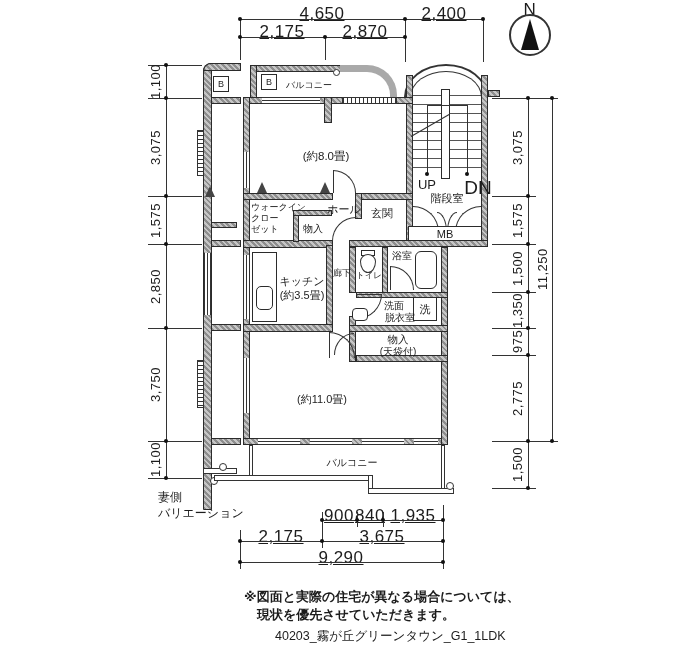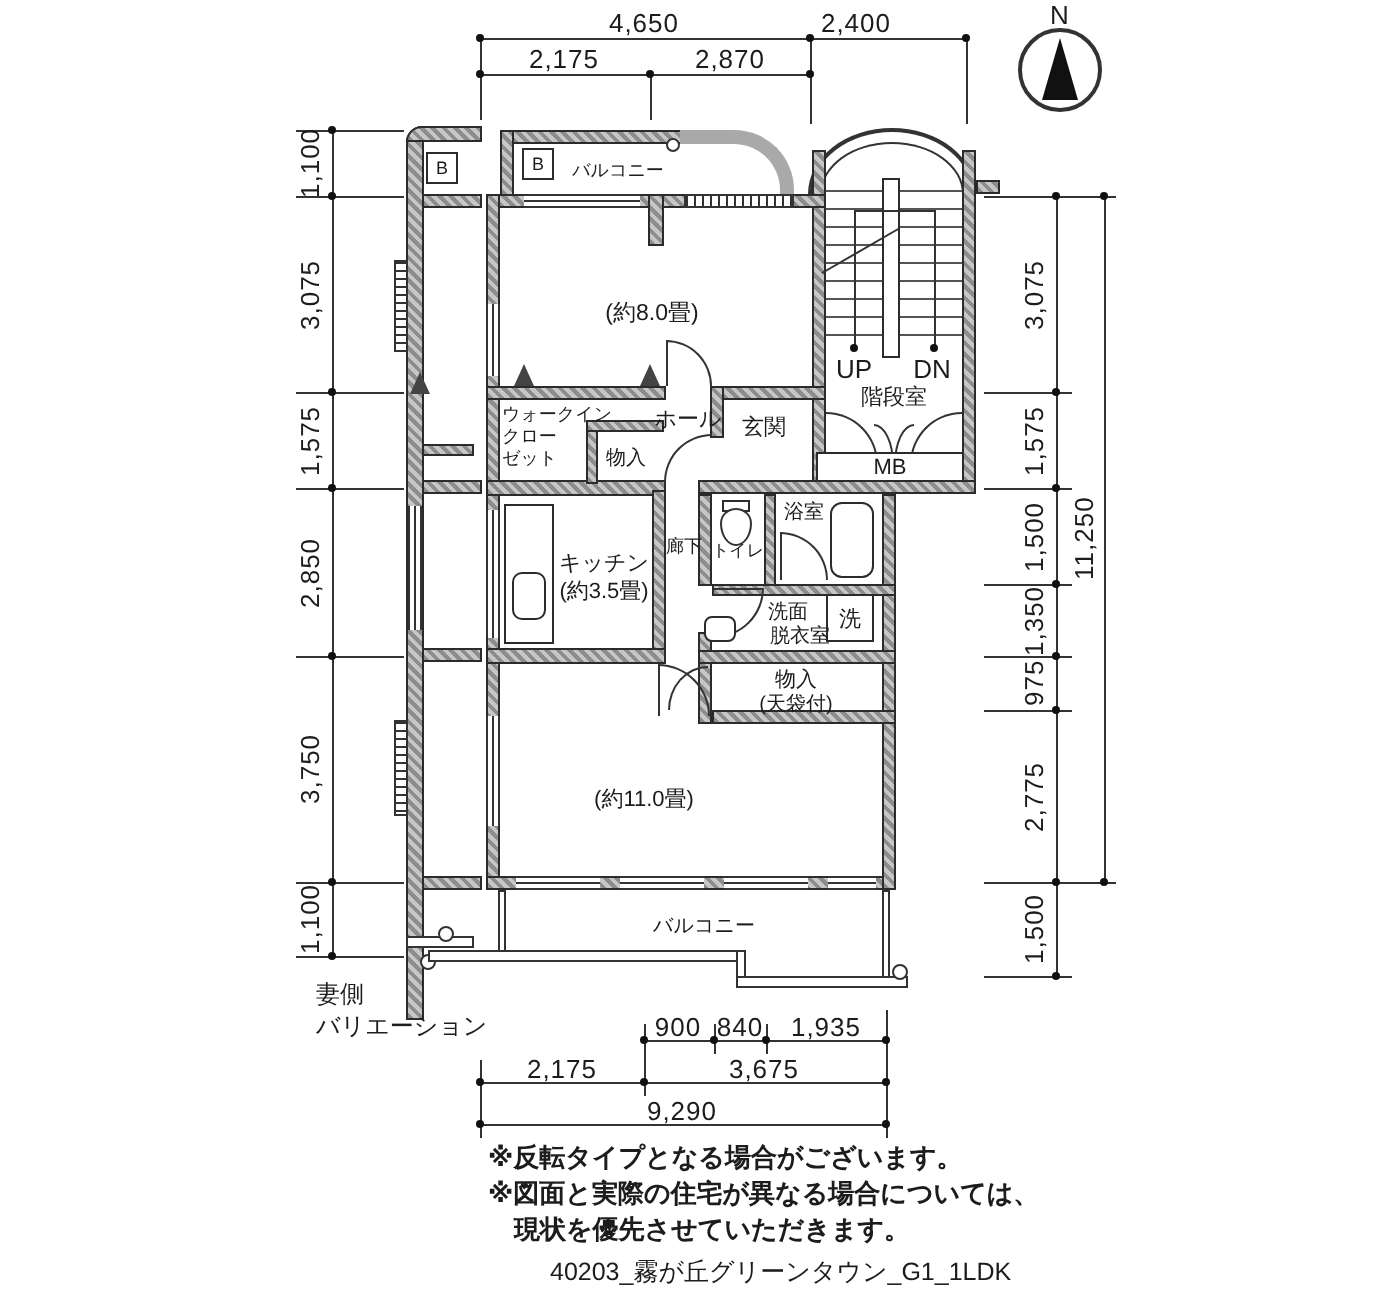--- a/index.html
+++ b/index.html
@@ -3,21 +3,21 @@
 <meta charset="utf-8">
 <style>
   html,body{margin:0;padding:0;background:#fff;}
   .sheet{position:relative;width:700px;height:650px;background:#fff;overflow:hidden;
          font-family:"Liberation Sans","DejaVu Sans",sans-serif;color:#1c1c1c;}
   .w{position:absolute;box-sizing:border-box;border:1px solid #2b2b2b;
      background:repeating-linear-gradient(45deg,#8d8d8d 0 2px,#c6c6c6 2px 4px);}
   .lh{position:absolute;height:1px;background:#333;}
   .lv{position:absolute;width:1px;background:#333;}
   .dot{position:absolute;width:4px;height:4px;margin:-2px;border-radius:50%;background:#111;}
-  .dl{position:absolute;font-size:13px;text-align:center;letter-spacing:.5px;white-space:nowrap;}
+  .dl{position:absolute;font-size:17px;text-align:center;letter-spacing:.5px;white-space:nowrap;text-decoration:underline;}
   .dlv{position:absolute;font-size:13px;letter-spacing:.5px;writing-mode:vertical-rl;
        transform:rotate(180deg);display:flex;align-items:center;justify-content:center;}
   .rl{position:absolute;text-align:center;white-space:nowrap;font-size:11px;}
   .box{position:absolute;box-sizing:border-box;background:#fff;border:1px solid #2b2b2b;}
   .arc{position:absolute;box-sizing:border-box;}
   .arc.tr{border-top:1px solid #333;border-right:1px solid #333;border-top-right-radius:100% 100%;}
   .arc.tl{border-top:1px solid #333;border-left:1px solid #333;border-top-left-radius:100% 100%;}
   .arc.br{border-bottom:1px solid #333;border-right:1px solid #333;border-bottom-right-radius:100% 100%;}
   .winh{position:absolute;box-sizing:border-box;height:7px;border-top:1px solid #333;border-bottom:1px solid #333;
         background:linear-gradient(to bottom,#fff 2px,#333 2px,#333 3px,#fff 3px);}
@@ -42,21 +42,21 @@
 </head>
 <body>
 
 <div class="sheet">
 
   <div class="dl" style="left:504px;top:0;width:52px;">N</div>
   <div class="circ" style="left:509px;top:14px;width:42px;height:42px;border-width:2px;"></div>
   <div style="position:absolute;left:521px;top:19px;width:0;height:0;border-left:9px solid transparent;border-right:9px solid transparent;border-bottom:31px solid #111;"></div>
 
   <div class="dl" style="left:282px;top:4px;width:80px;">4,650</div>
-  <div class="dl" style="left:388px;top:4px;width:80px;">2,400</div>
+  <div class="dl" style="left:404px;top:4px;width:80px;">2,400</div>
   <div class="lh" style="left:240px;top:19px;width:243px;"></div>
   <div class="dl" style="left:242px;top:22px;width:80px;">2,175</div>
   <div class="dl" style="left:325px;top:22px;width:80px;">2,870</div>
   <div class="lh" style="left:240px;top:37px;width:165px;"></div>
   <div class="lv" style="left:240px;top:19px;height:41px;"></div>
   <div class="lv" style="left:325px;top:37px;height:23px;"></div>
   <div class="lv" style="left:405px;top:19px;height:43px;"></div>
   <div class="lv" style="left:483px;top:19px;height:43px;"></div>
   <div class="dot" style="left:240px;top:19px;"></div>
   <div class="dot" style="left:405px;top:19px;"></div>
@@ -173,21 +173,21 @@
   <div class="w" style="left:488px;top:90px;width:12px;height:7px;"></div>
   <div class="treads" style="left:413px;top:95px;width:68px;height:80px;"></div>
   <div class="box" style="left:441px;top:89px;width:9px;height:90px;"></div>
   <div class="lh" style="left:427px;top:105px;width:41px;"></div>
   <div class="lv" style="left:427px;top:105px;height:69px;"></div>
   <div class="lv" style="left:467px;top:105px;height:69px;"></div>
   <div class="dot" style="left:427px;top:174px;"></div>
   <div class="dot" style="left:467px;top:174px;"></div>
   <div class="lh" style="left:411px;top:136px;width:44px;transform:rotate(-30deg);transform-origin:left center;"></div>
   <div class="rl" style="left:413px;top:177px;width:28px;font-size:13px;">UP</div>
-  <div class="rl" style="left:452px;top:177px;width:28px;font-size:13px;text-align:center;">DN</div>
+  <div class="rl" style="left:464px;top:177px;width:28px;font-size:19px;text-align:center;">DN</div>
   <div class="rl" style="left:419px;top:191px;width:56px;">階段室</div>
   <div class="arc tr" style="left:413px;top:206px;width:26px;height:26px;"></div>
   <div class="arc tl" style="left:455px;top:206px;width:26px;height:26px;"></div>
   <div class="arc tr" style="left:437px;top:212px;width:10px;height:20px;"></div>
   <div class="arc tl" style="left:447px;top:212px;width:10px;height:20px;"></div>
   <div class="box" style="left:408px;top:226px;width:74px;height:16px;">
     <div class="rl" style="left:0;top:1px;width:72px;font-size:11px;">MB</div>
   </div>
 
   <div class="w" style="left:243px;top:97px;width:170px;height:7px;"></div>
@@ -267,18 +267,17 @@
   <div class="rl" style="left:262px;top:288px;width:80px;">(約3.5畳)</div>
   <div class="rl" style="left:380px;top:299px;width:28px;font-size:10px;">洗面</div>
   <div class="rl" style="left:380px;top:311px;width:40px;font-size:10px;">脱衣室</div>
   <div class="rl" style="left:380px;top:333px;width:36px;font-size:10.5px;">物入</div>
   <div class="rl" style="left:368px;top:345px;width:60px;font-size:10px;">(天袋付)</div>
   <div class="rl" style="left:252px;top:392px;width:140px;font-size:11px;">(約11.0畳)</div>
   <div class="rl" style="left:322px;top:456px;width:60px;font-size:10px;">バルコニー</div>
 
   <div class="cap" style="left:158px;top:489px;font-size:12px;">妻側</div>
   <div class="cap" style="left:158px;top:505px;font-size:12px;">バリエーション</div>
-  <div class="note" style="left:244px;top:570px;">※反転タイプとなる場合がございます。</div>
   <div class="note" style="left:244px;top:588px;">※図面と実際の住宅が異なる場合については、</div>
   <div class="note" style="left:257px;top:606px;">現状を優先させていただきます。</div>
   <div class="cap" style="left:275px;top:628px;">40203_霧が丘グリーンタウン_G1_1LDK</div>
 
 </div>
 
 </body></html>

